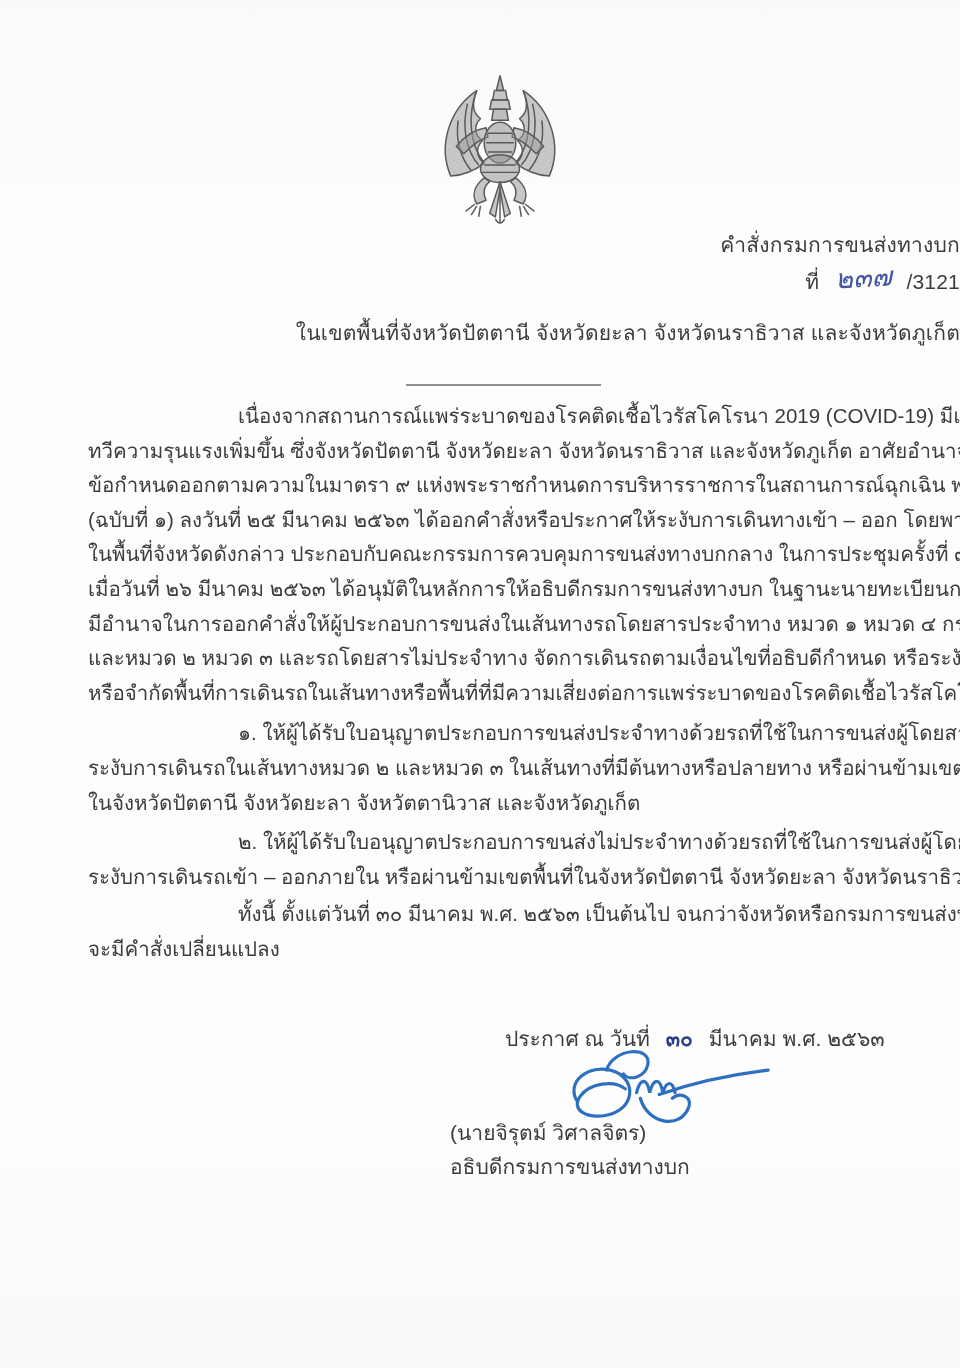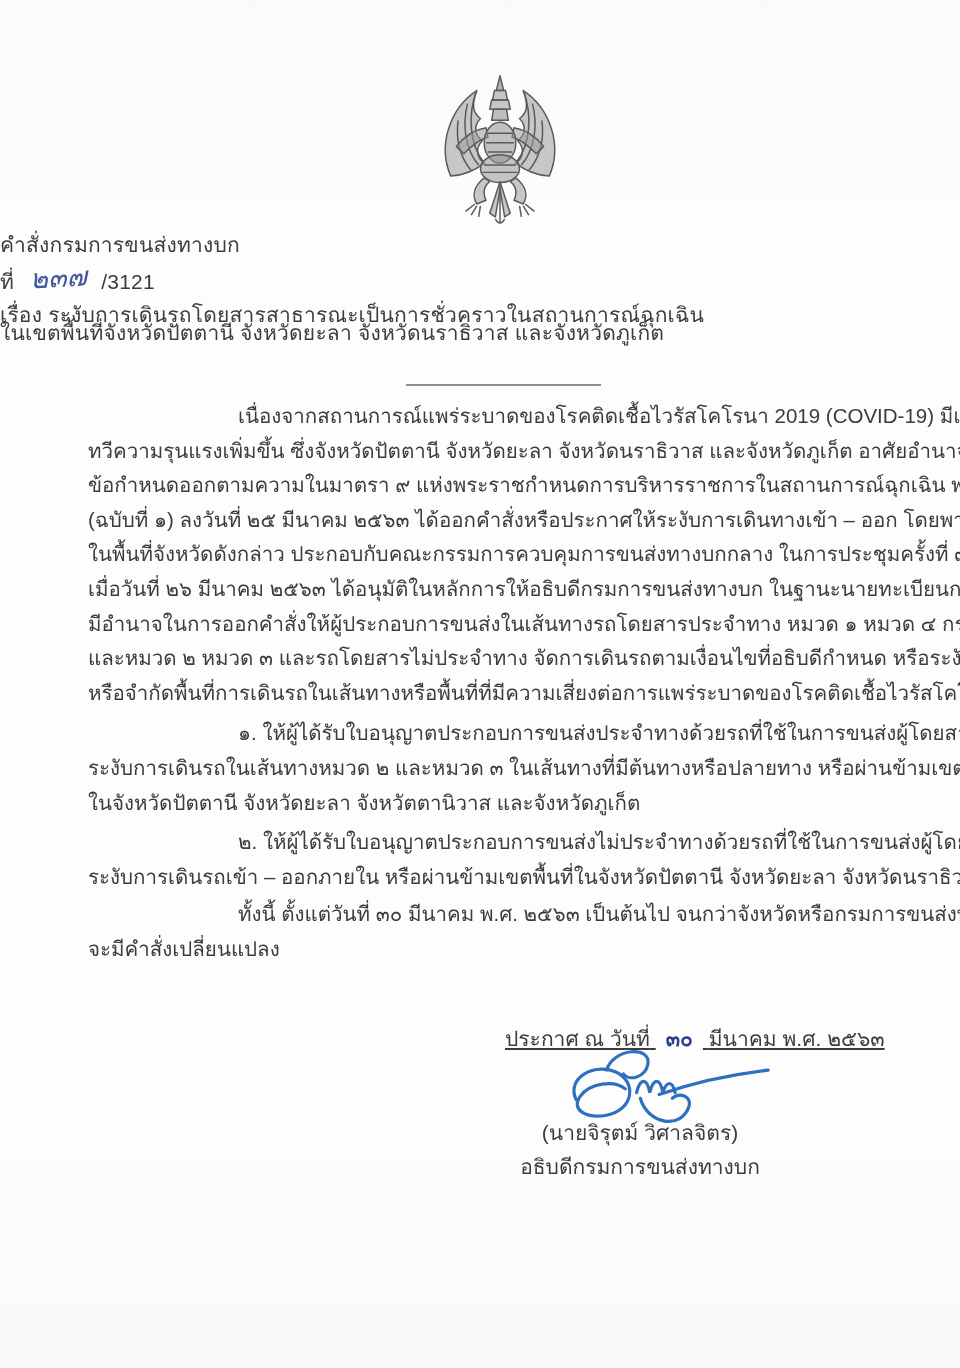--- a/index.html
+++ b/index.html
@@ -23,21 +23,21 @@
     pointer-events: none;
   }
   .emblem {
     position: absolute;
     left: 428px; top: 72px;
     width: 144px; height: 158px;
   }
   .hdr {
     position: absolute;
     left: 0; width: 960px;
-    text-align: left;
+    text-align: right;
     font-size: 21px;
     color: #3c3c3c;
     letter-spacing: 0.2px;
     white-space: nowrap;
   }
   .hdr.title      { top: 228px; }
   .hdr.number     { top: 258px; }
   .hdr.subject1   { top: 298px; }
   .hdr.subject2   { top: 316px; }
   .handwritten-number {
@@ -66,37 +66,36 @@
   .line { white-space: nowrap; }
   .indent { padding-left: 150px; }
   .para-item1   { margin-top: 6px; }
   .para-item2   { margin-top: 5px; }
   .para-effect  { margin-top: 3px; }
   .announce {
     position: absolute;
     left: 505px; top: 1022px;
     font-size: 21px;
     white-space: nowrap;
-    text-decoration: underline;
   }
   .announce-day {
     display: inline-block;
     color: #2c3e8c;
     font-weight: bold;
     padding: 0 10px;
   }
   .signature {
     position: absolute;
     left: 548px; top: 1040px;
     width: 226px; height: 94px;
   }
   .signer-name, .signer-title {
     position: absolute;
     left: 450px; width: 380px;
-    text-align: center;
+    text-align: left;
     font-size: 21px;
     white-space: nowrap;
   }
   .signer-name  { top: 1116px; }
   .signer-title { top: 1150px; }
 </style>
 </head>
 <body>
 
 <div class="page">
@@ -143,21 +142,20 @@
   </div>
 
   <div class="hdr title">คำสั่งกรมการขนส่งทางบก</div>
 
   <div class="hdr number">
     <span>ที่</span>
     <span class="handwritten-number">๒๓๗</span>
     <span class="number-suffix">/3121</span>
   </div>
 
-  <div class="hdr subject1">เรื่อง ระงับการเดินรถโดยสารสาธารณะเป็นการชั่วคราวในสถานการณ์ฉุกเฉิน</div>
   <div class="hdr subject2">ในเขตพื้นที่จังหวัดปัตตานี จังหวัดยะลา จังหวัดนราธิวาส และจังหวัดภูเก็ต</div>
 
   <div class="divider"></div>
 
   <div class="body-text">
     <div class="line indent">เนื่องจากสถานการณ์แพร่ระบาดของโรคติดเชื้อไวรัสโคโรนา 2019  (COVID-19)  มีแนวโน้ม</div>
     <div class="line">ทวีความรุนแรงเพิ่มขึ้น ซึ่งจังหวัดปัตตานี จังหวัดยะลา จังหวัดนราธิวาส และจังหวัดภูเก็ต อาศัยอำนาจตาม</div>
     <div class="line">ข้อกำหนดออกตามความในมาตรา ๙ แห่งพระราชกำหนดการบริหารราชการในสถานการณ์ฉุกเฉิน พ.ศ. ๒๕๔๘</div>
     <div class="line">(ฉบับที่ ๑)  ลงวันที่ ๒๕ มีนาคม ๒๕๖๓ ได้ออกคำสั่งหรือประกาศให้ระงับการเดินทางเข้า – ออก โดยพาหนะต่างๆ</div>
     <div class="line">ในพื้นที่จังหวัดดังกล่าว ประกอบกับคณะกรรมการควบคุมการขนส่งทางบกกลาง ในการประชุมครั้งที่ ๓/๒๕๖๓</div>

